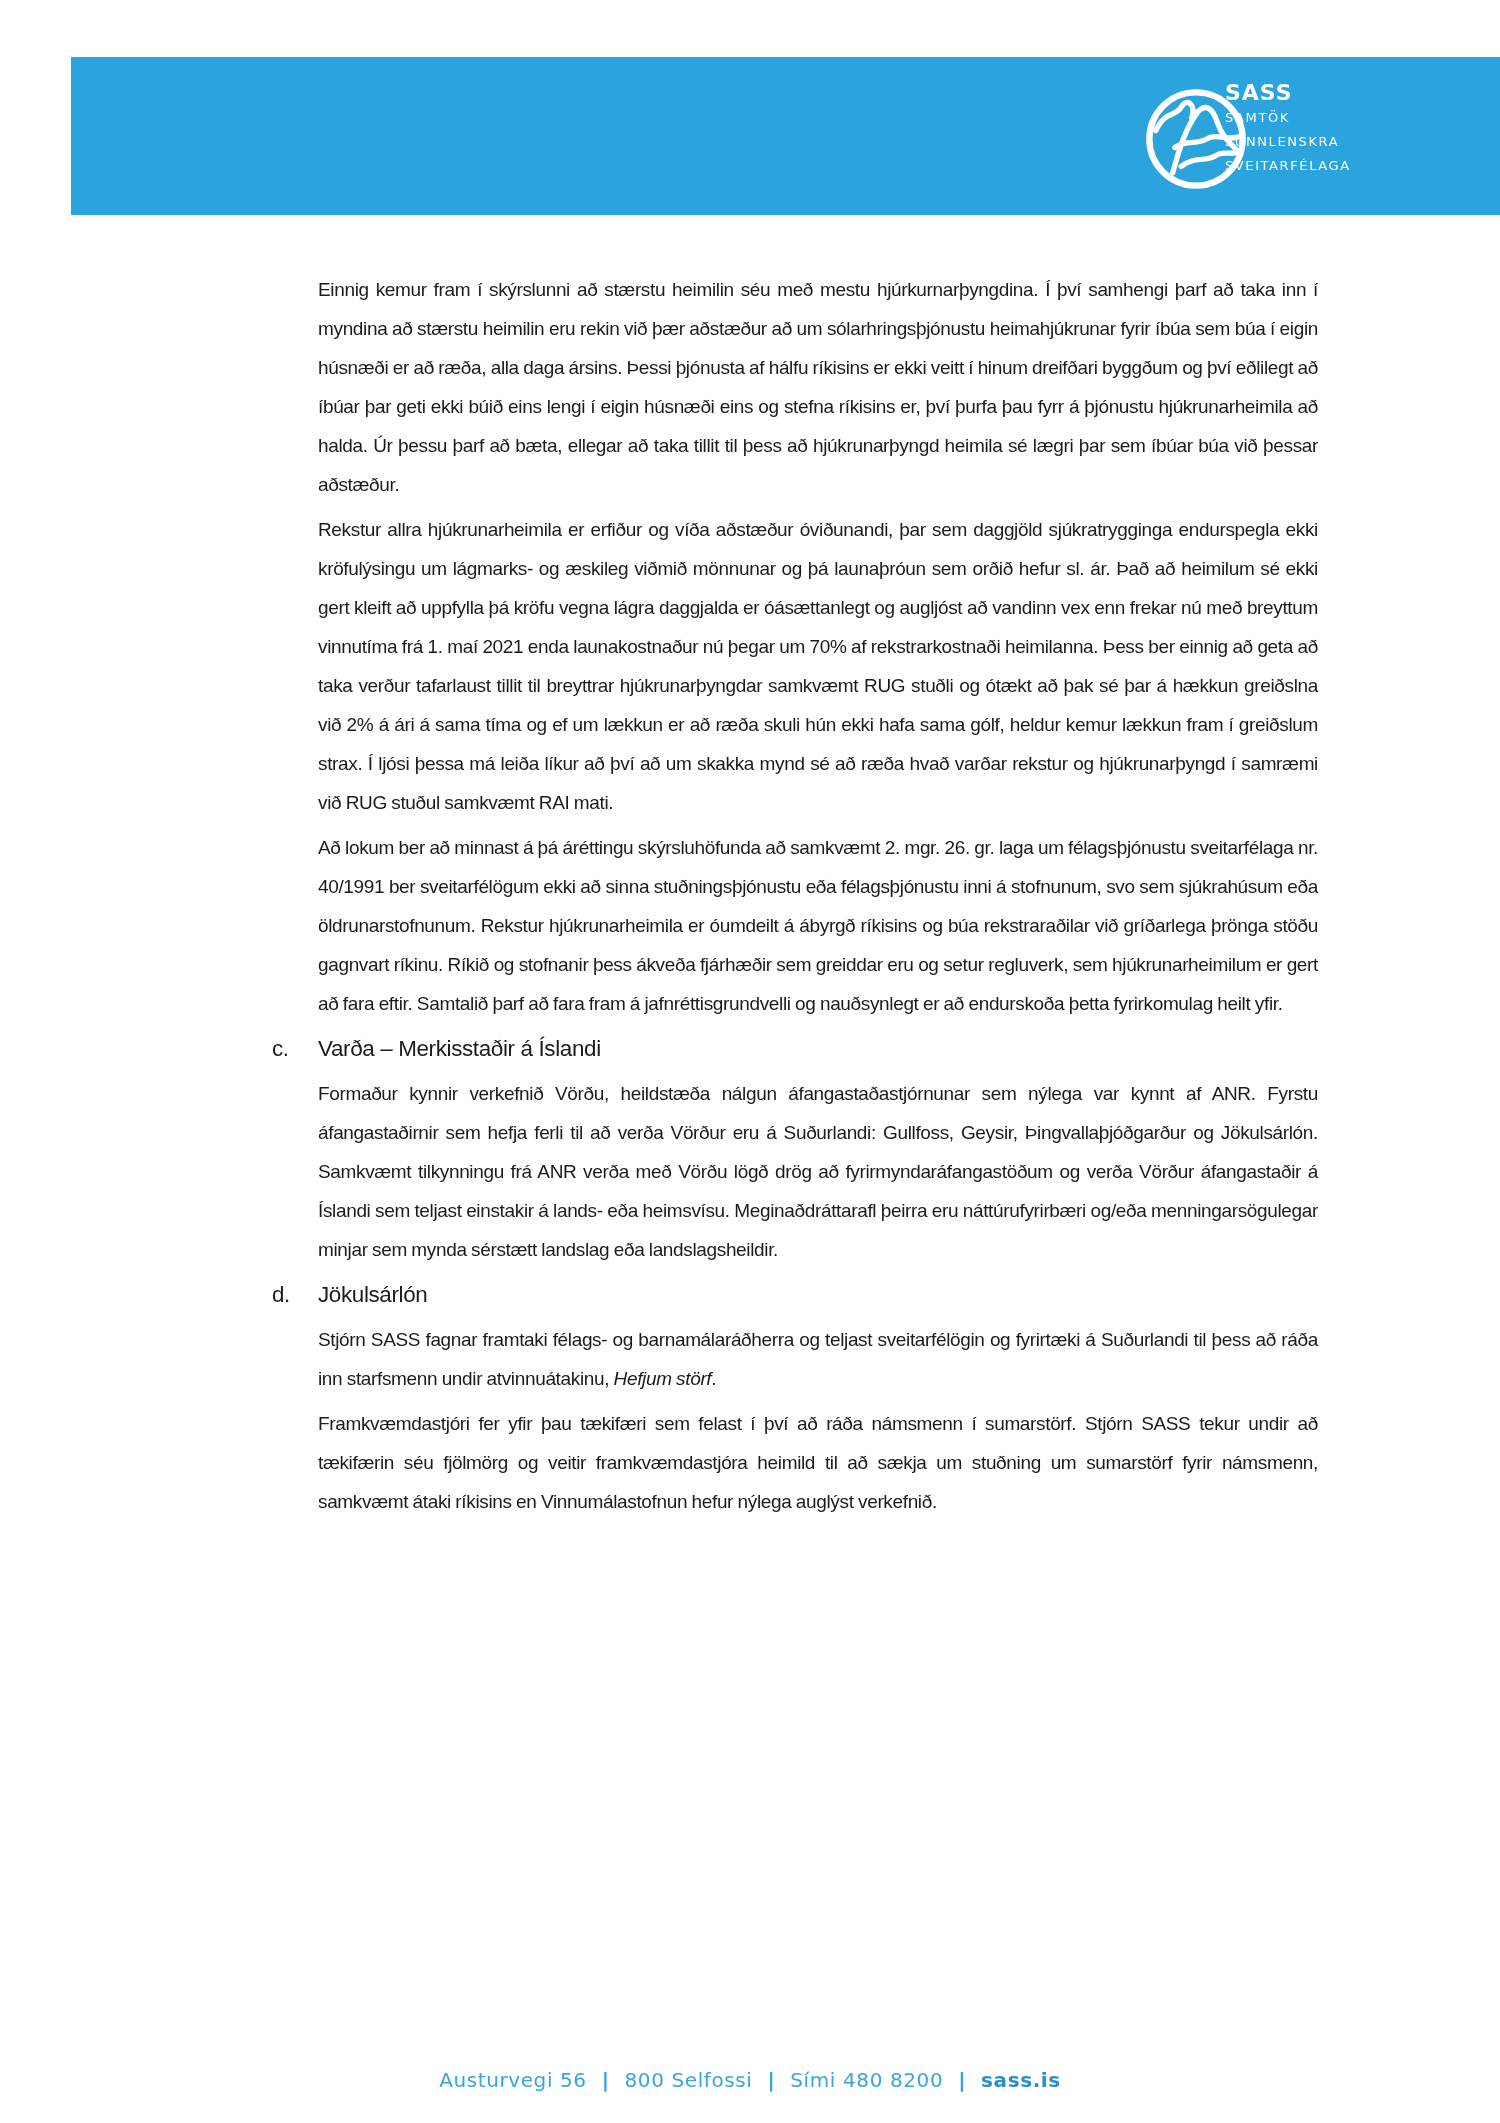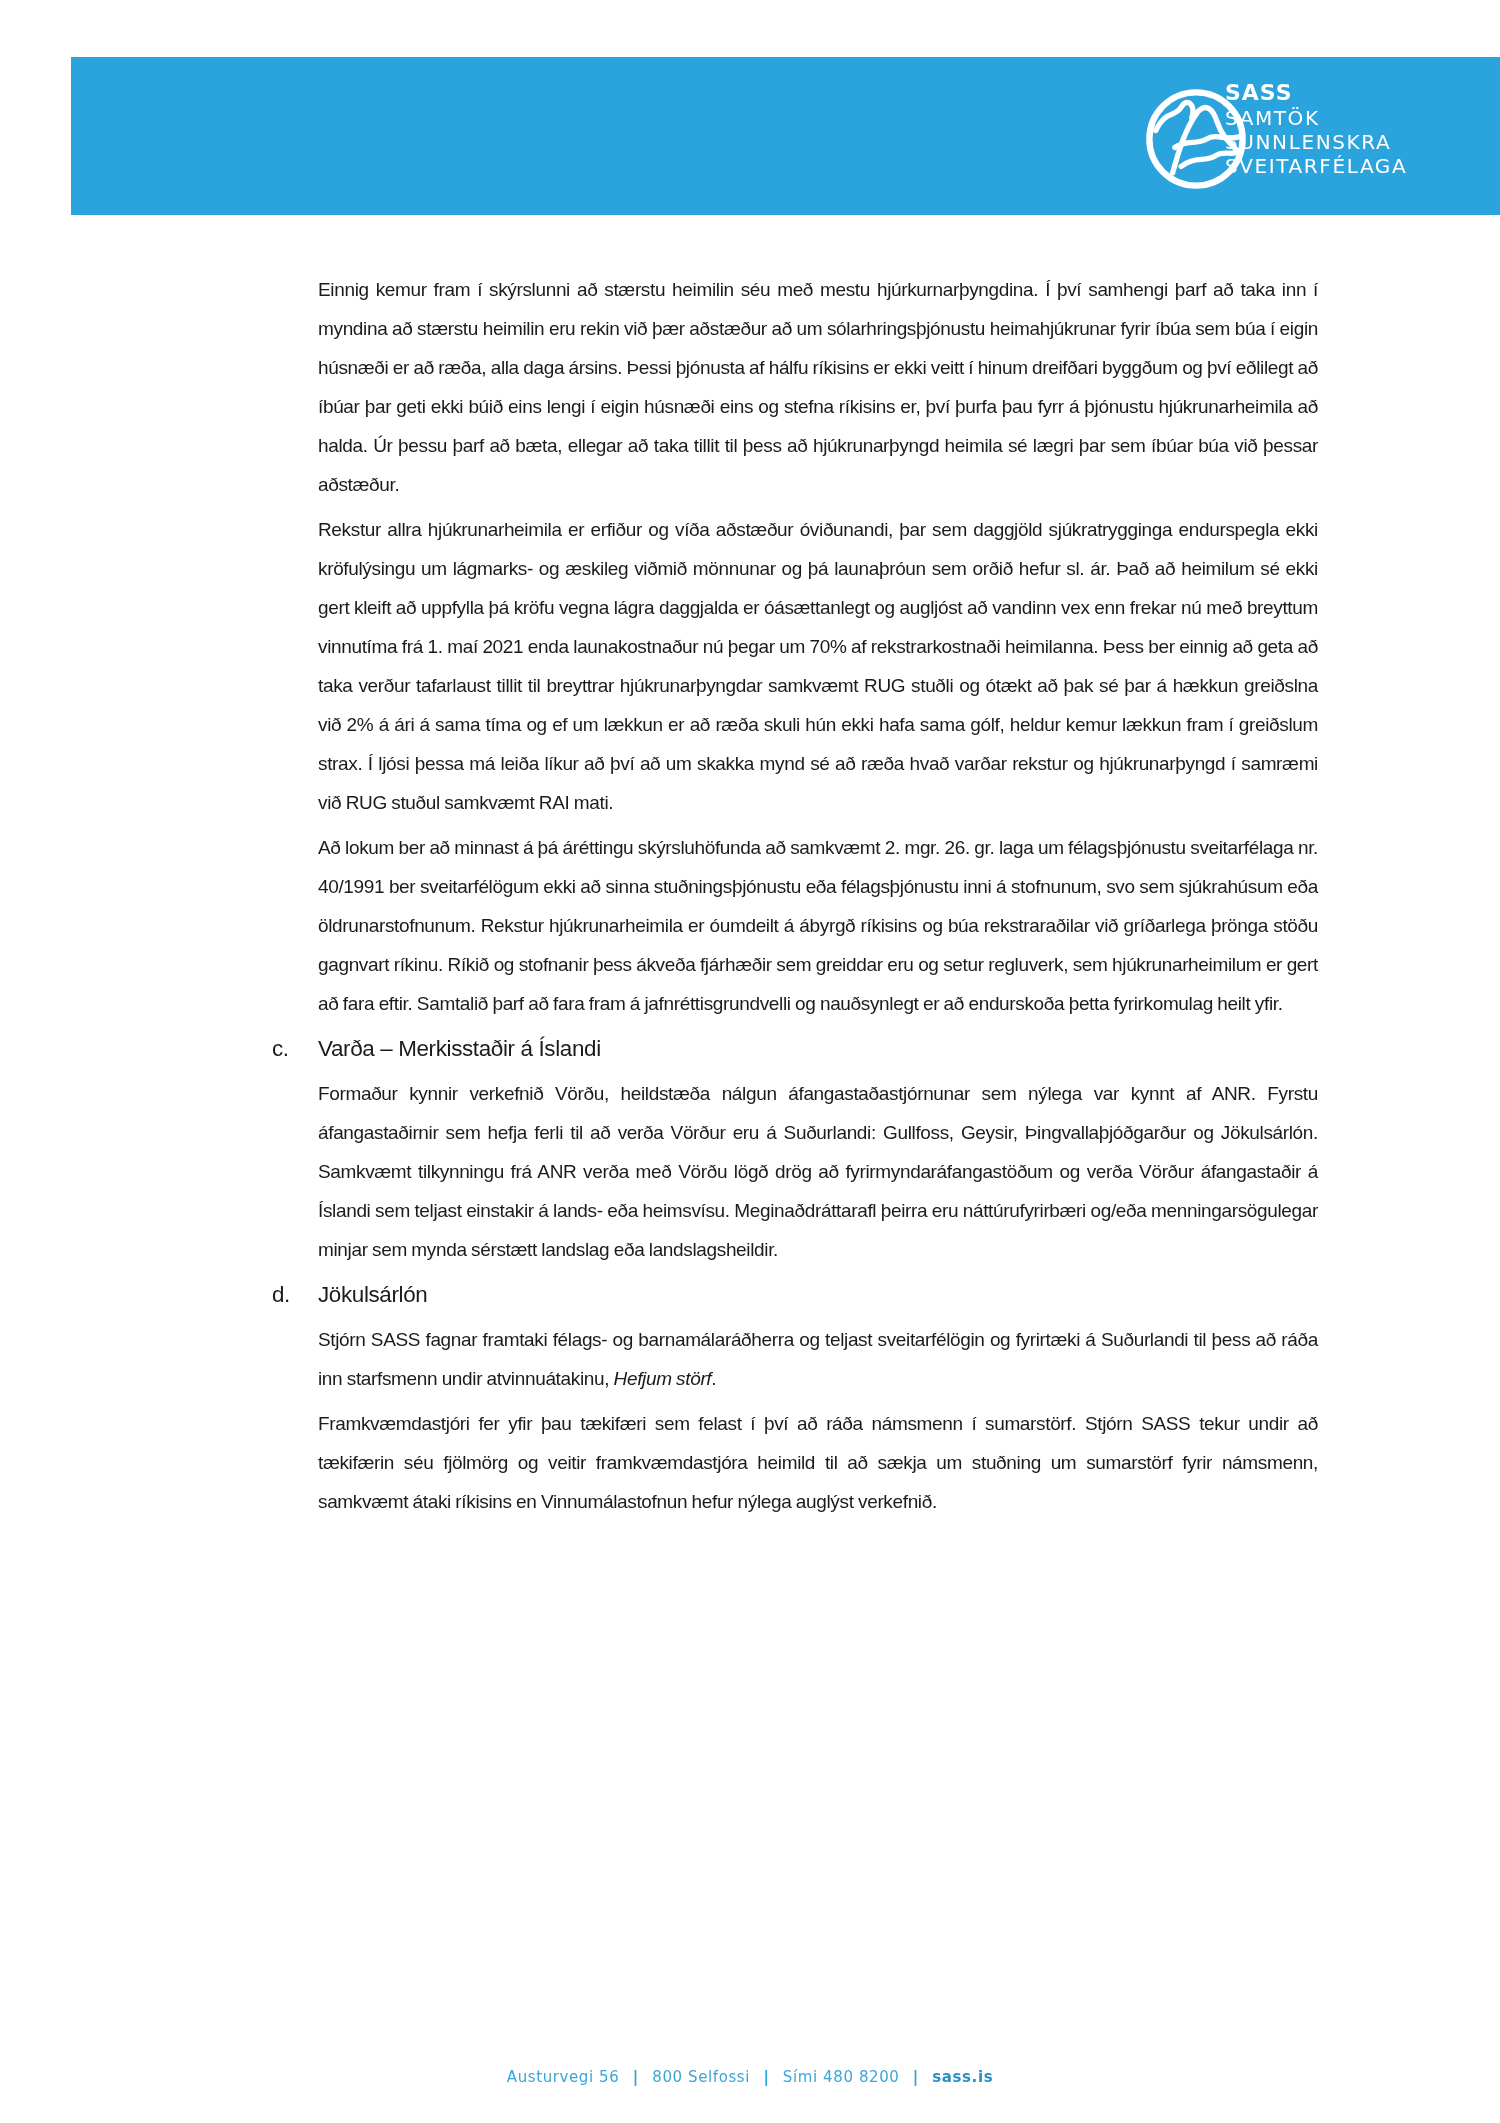--- a/index.html
+++ b/index.html
@@ -2,29 +2,29 @@
 <html><head>
 <meta charset="utf-8">
 <style>
   html, body { margin:0; padding:0; background:#ffffff; }
   body { width:1500px; height:2123px; position:relative; overflow:hidden;
          font-family:"Liberation Sans", sans-serif; color:#1b1b1b; }
   .header-band { position:absolute; left:71px; top:57px; width:1429px; height:158px; background:#2ba3dd; }
   .logo { position:absolute; left:1143px; top:86px; width:106px; height:106px; }
   .brand { position:absolute; left:1225px; top:80px; color:#ffffff; font-family:"DejaVu Sans", sans-serif; }
   .brand .b1 { font-weight:bold; font-size:22px; letter-spacing:1px; line-height:26px; }
-  .brand .b2 { font-size:20px; letter-spacing:1.6px; line-height:24px; }
+  .brand .b2 { font-size:13px; letter-spacing:1.6px; line-height:24px; }
   .content { position:absolute; left:318px; top:270px; width:1000px; }
   .para { font-size:19px; line-height:39px; text-align:justify; margin:0 0 6px 0; letter-spacing:-0.35px; word-spacing:-0.5px; }
   .para.last-left { text-align:justify; text-align-last:left; }
   .item { position:relative; font-size:22.4px; line-height:39px; margin:0 0 6px 0; letter-spacing:-0.35px; }
   .item .marker { position:absolute; left:-46px; top:0; }
   em { font-style:italic;margin-top:40px; }
   .footer { position:absolute; left:0; width:1500px; top:2068px; text-align:center;
-            font-family:"DejaVu Sans", sans-serif; font-size:15px; color:#3aa6d6; letter-spacing:0.6px; }
+            font-family:"DejaVu Sans", sans-serif; font-size:20px; color:#3aa6d6; letter-spacing:0.6px; }
   .footer .sep { color:#2ba3dd; font-weight:bold; margin:0 8px; }
   .footer .web { font-weight:bold; color:#2b8fc4; }
 </style>
 </head>
 <body>
 
 <div class="header-band"></div>
 
 <svg class="logo" viewBox="0 0 100 100">
   <circle cx="50" cy="50" r="44" fill="none" stroke="#ffffff" stroke-width="6"></circle>

